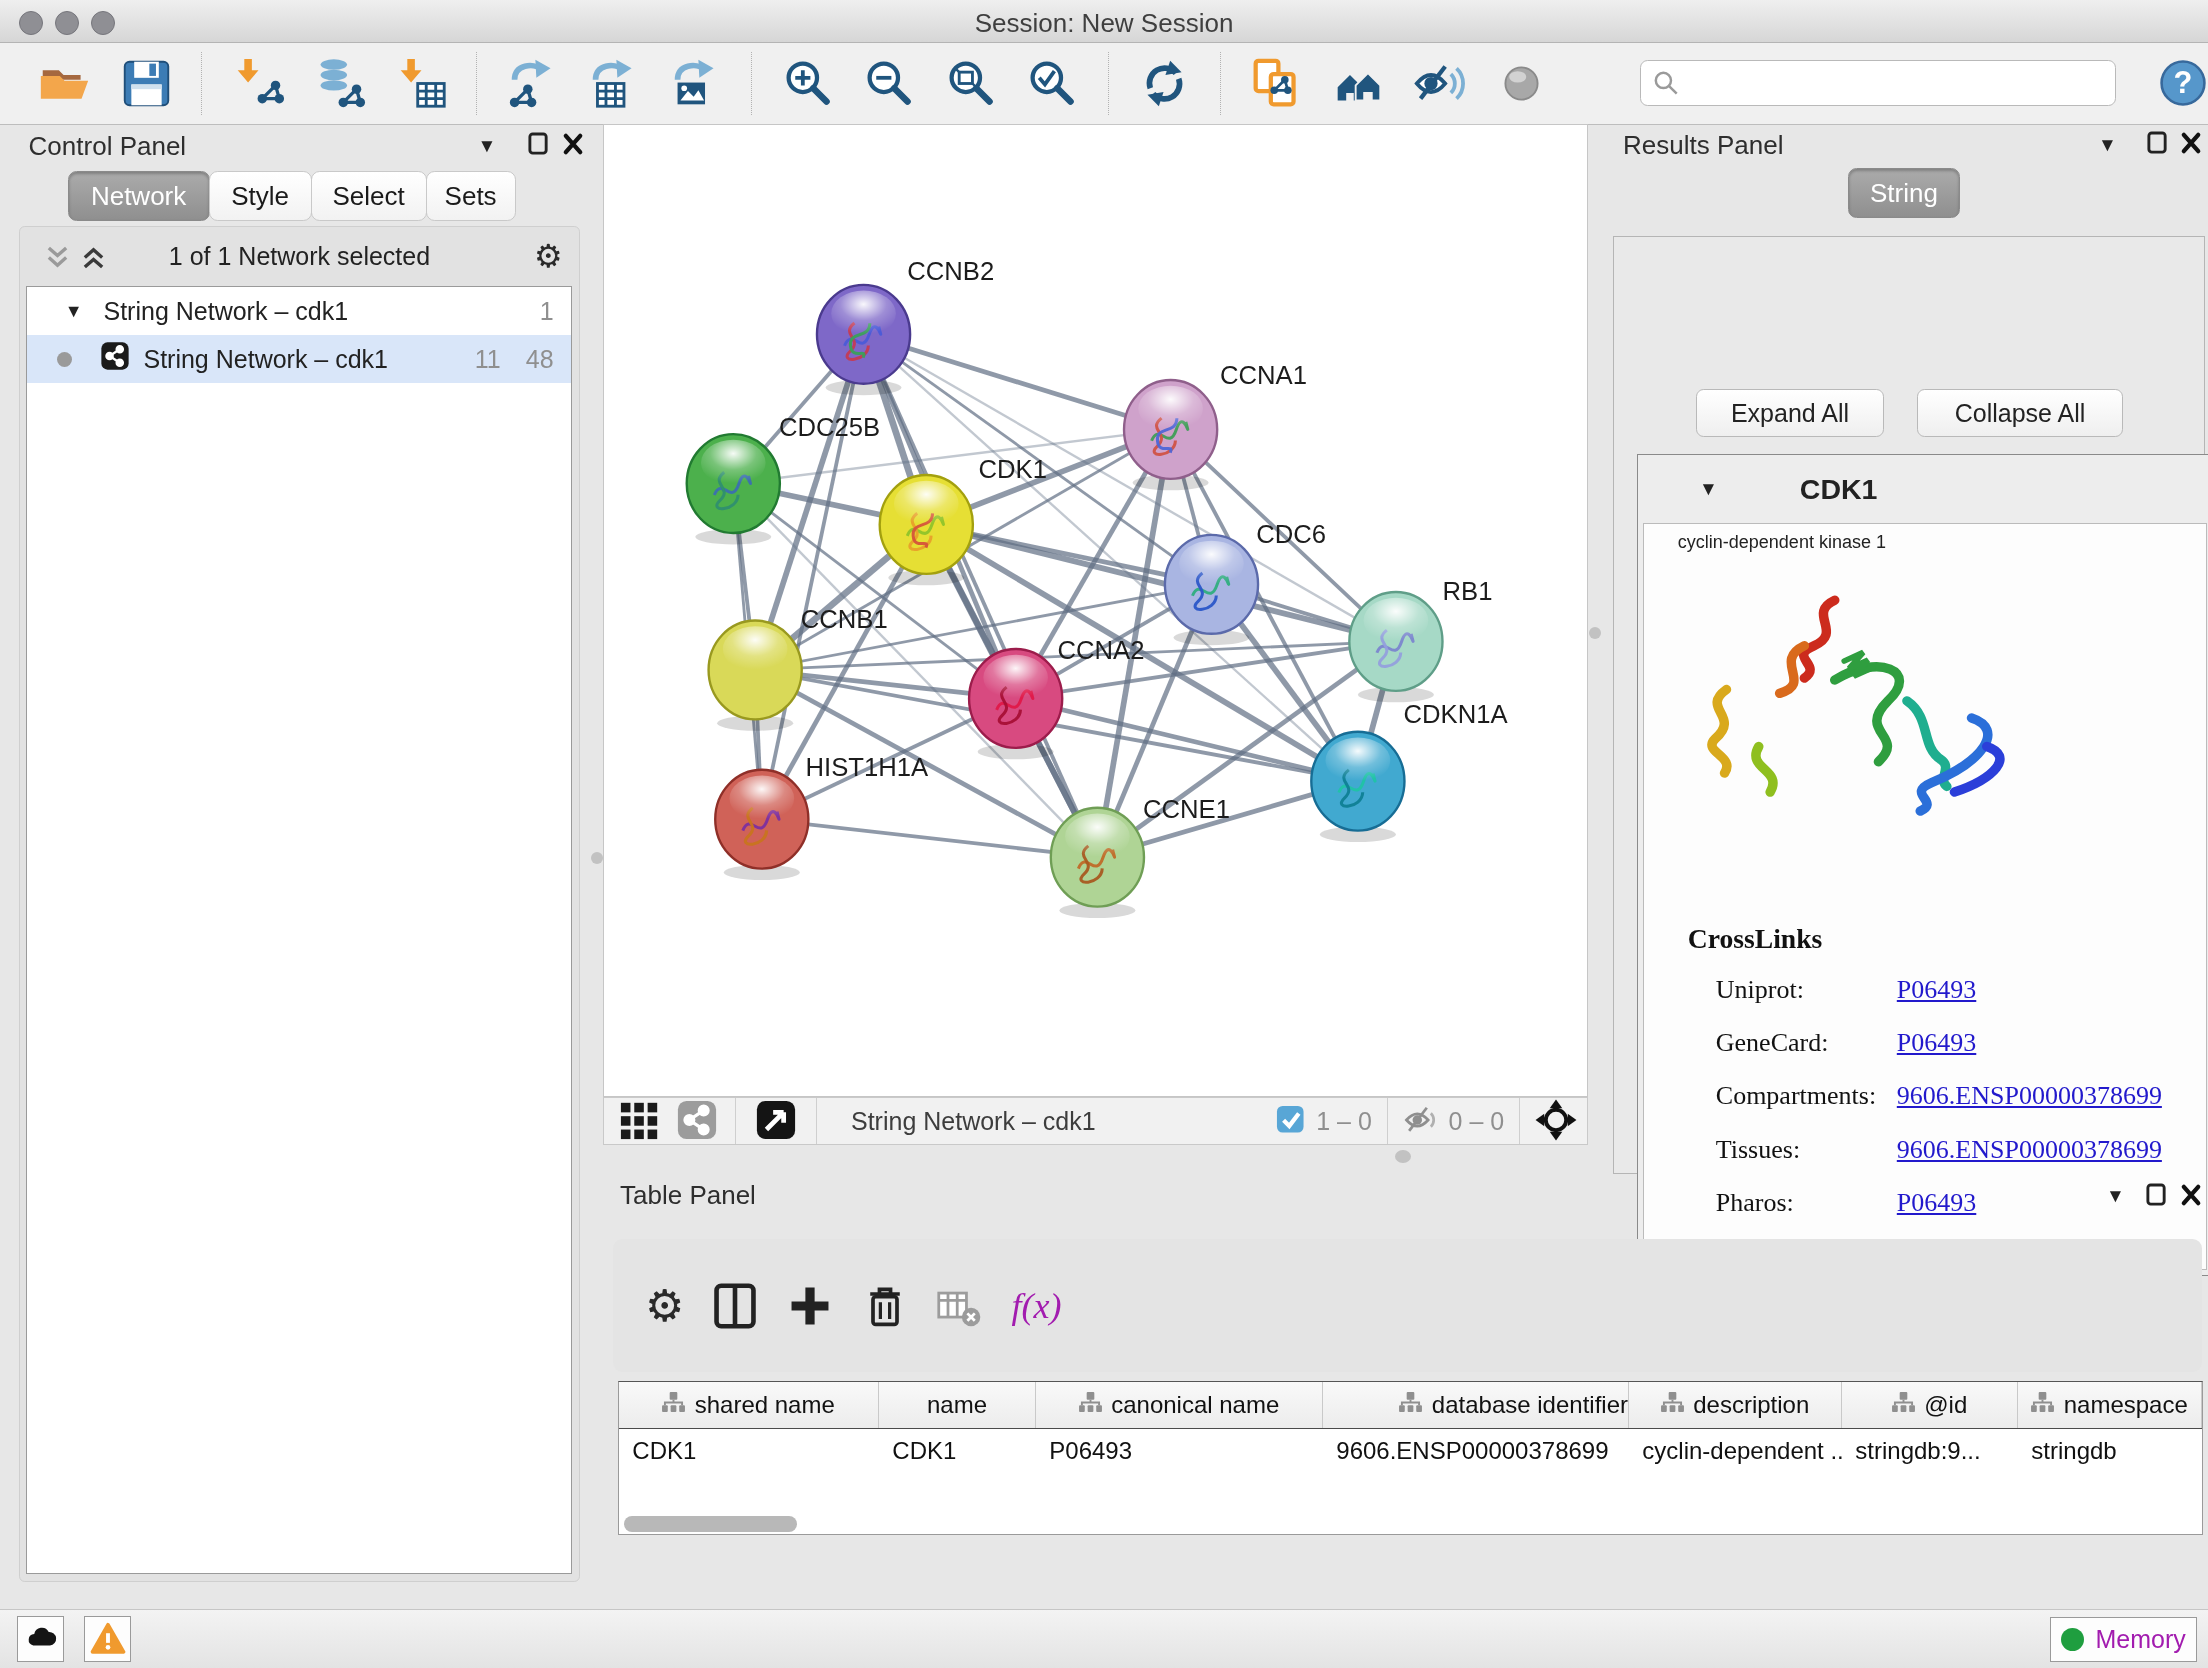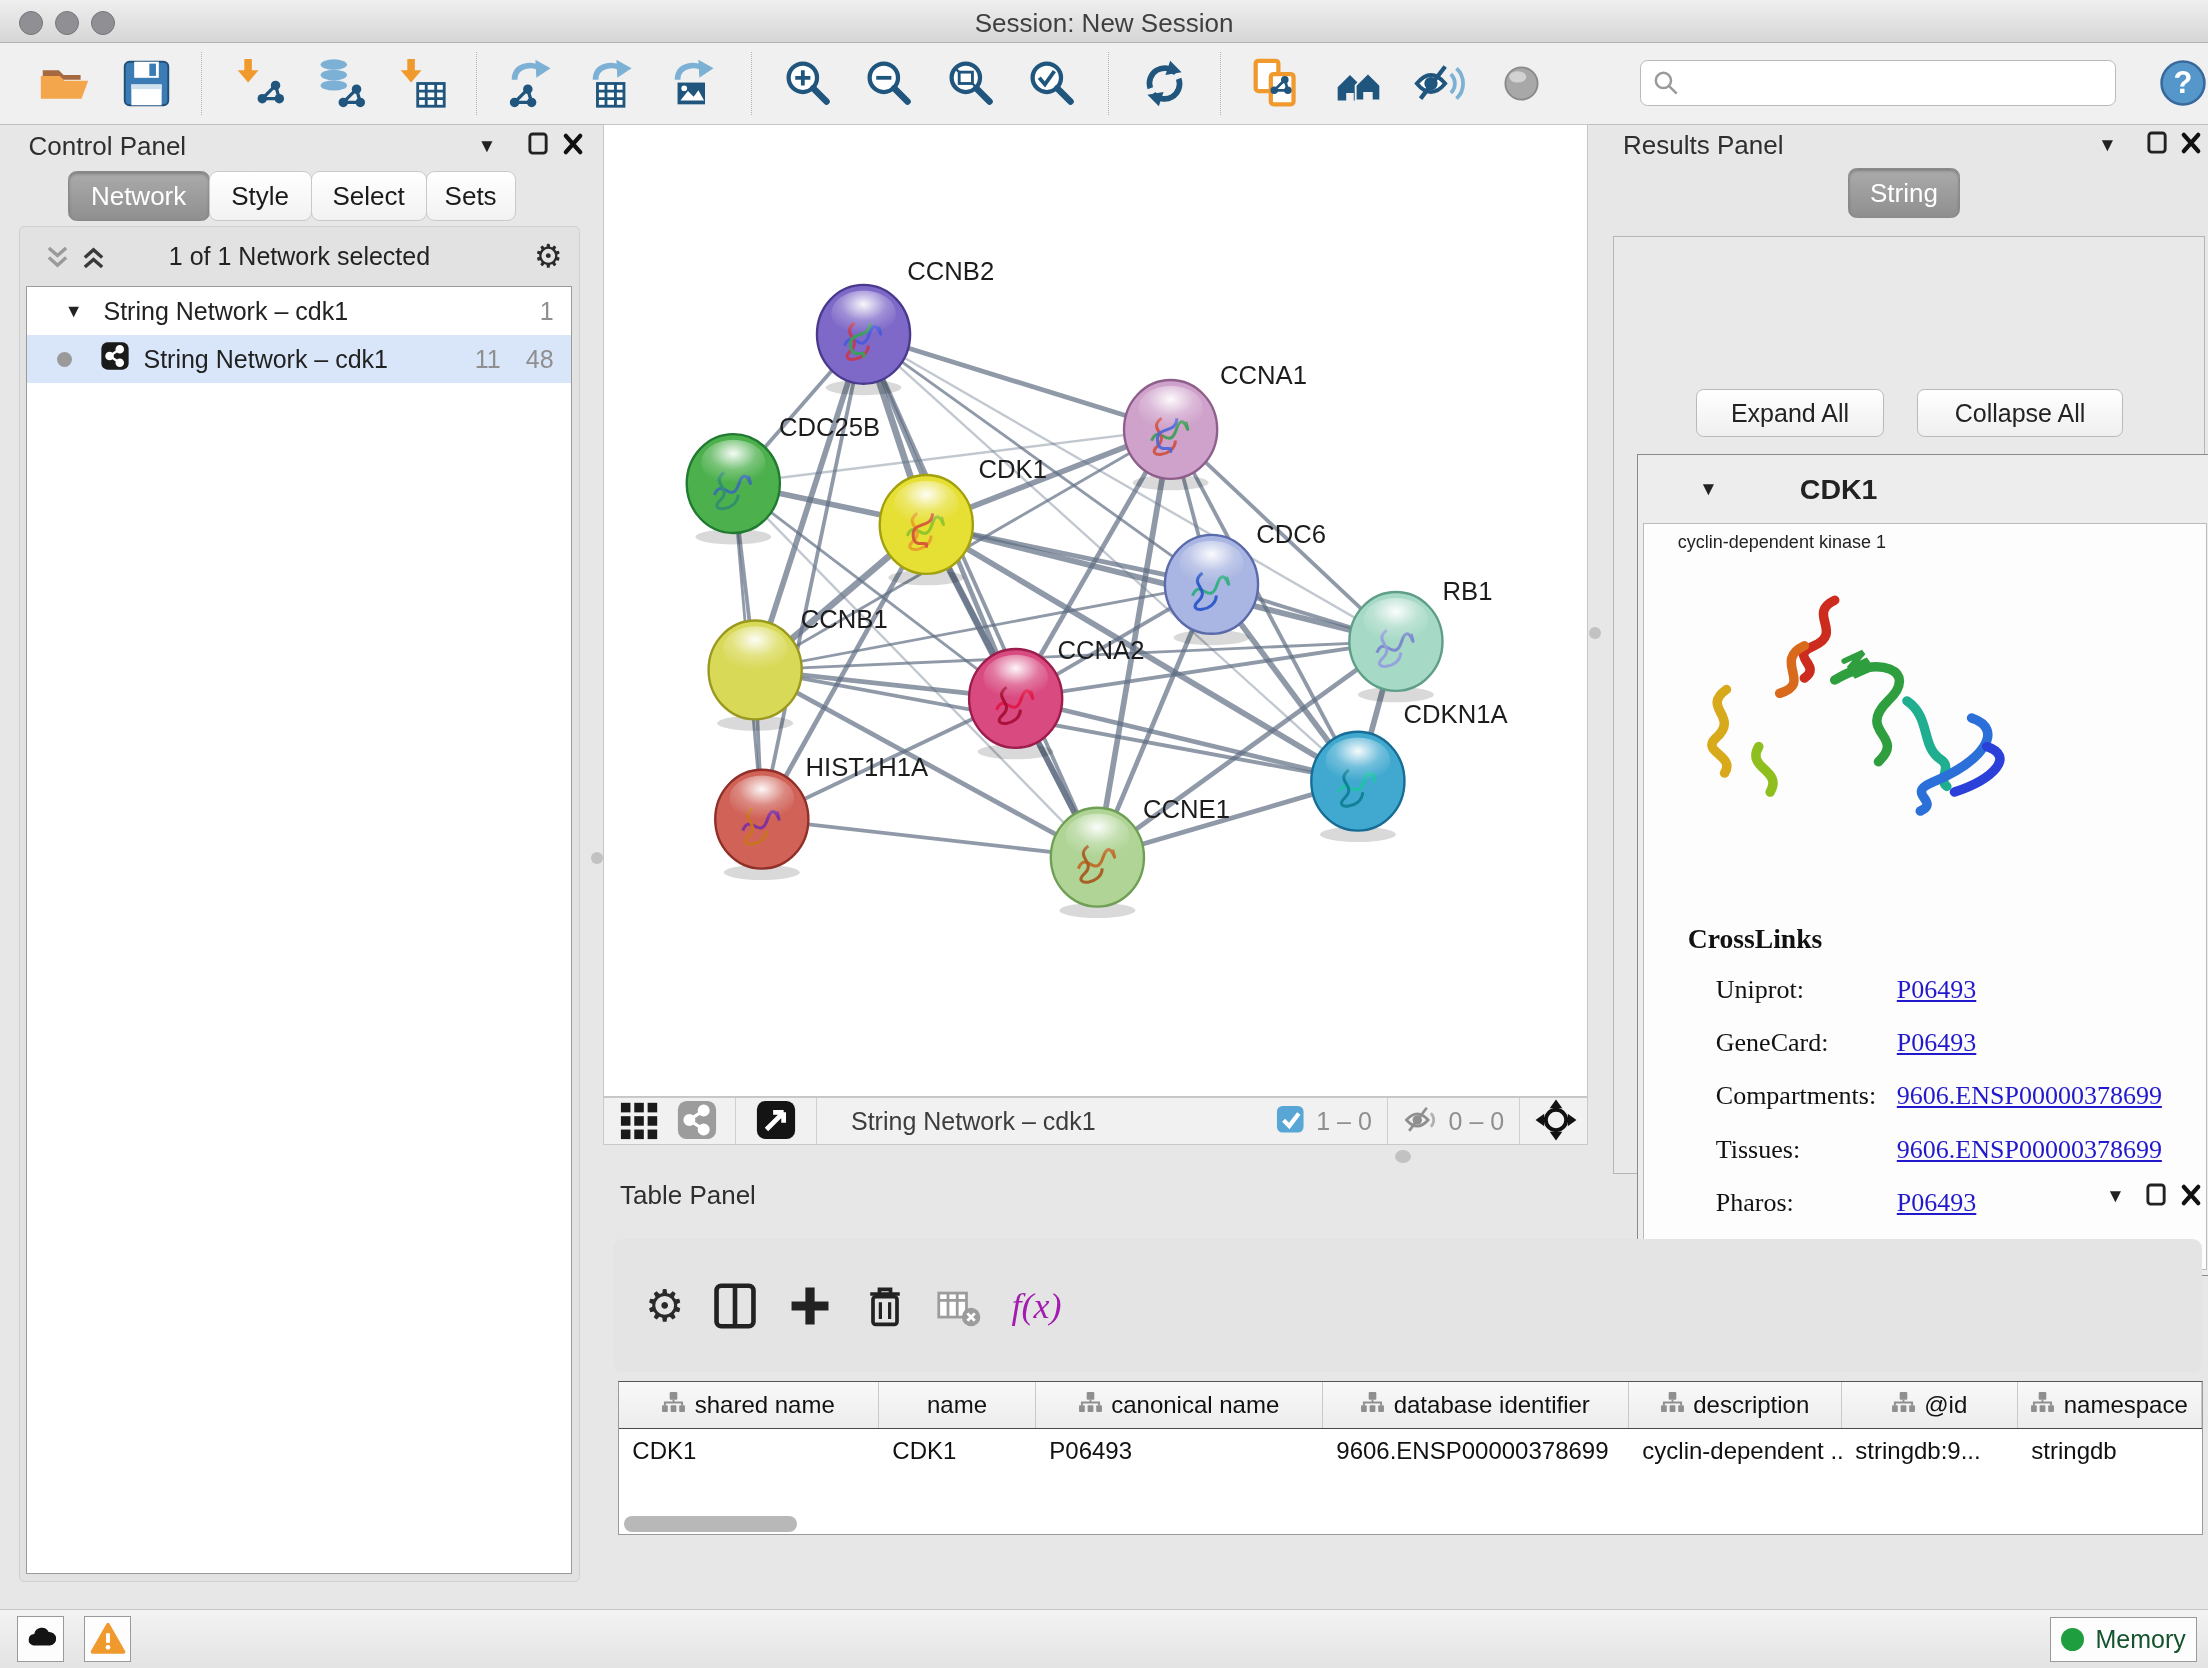--- a/index.html
+++ b/index.html
@@ -66,21 +66,21 @@
       border-right:1px solid #c9c9c9;box-sizing:border-box;overflow:hidden;white-space:nowrap;}
   #tp-row{display:flex;height:44px;align-items:center;}
   .td{font-size:24px;color:#111;padding-left:13.3px;box-sizing:border-box;overflow:hidden;white-space:nowrap;}
   #tp-thumb{position:absolute;left:28.5px;top:344px;width:173px;height:16px;background:#b8b8b8;border-radius:8.6px;}
   #tp-tabs{position:absolute;left:531px;top:384px;display:flex;}
   
   #statusbar{left:0;top:1609px;width:2208px;height:59px;background:linear-gradient(#f3f3f3,#e3e3e3);border-top:1px solid #c6c6c6;}
   .sb-btn{position:absolute;top:5.7px;width:45px;height:44px;background:#fdfdfd;border:1.9px solid #9a9a9a;
           display:flex;align-items:center;justify-content:center;}
   #memory-btn{position:absolute;left:2050px;top:6.7px;width:145px;height:43px;background:#fdfdfd;border:1px solid #9a9a9a;
-              display:flex;align-items:center;justify-content:center;gap:11.4px;font-size:25px;color:#14532d;}
+              display:flex;align-items:center;justify-content:center;gap:11.4px;font-size:25px;color:#a21caf;}
   #memory-dot{width:23px;height:23px;border-radius:50%;background:#1f9e3f;}
   .dot-handle{position:absolute;border-radius:50%;background:#c2c2c2;}
 </style>
 </head>
 <body>
 
 <div id="app">
 
   <div id="titlebar" class="abs">
     <span class="light" style="left:19px"></span>
@@ -682,21 +682,21 @@
                 <g fill="#8f8f8f">
                   <rect x="8" y="0" width="8" height="8" rx="1"></rect>
                   <rect x="0" y="14" width="6" height="7" rx="1"></rect>
                   <rect x="9" y="14" width="6" height="7" rx="1"></rect>
                   <rect x="18" y="14" width="6" height="7" rx="1"></rect>
                 </g>
                 <path d="M12 8 v3 M3 14 v-3 h18 v3" stroke="#8f8f8f" stroke-width="2" fill="none"></path>
               </svg></span>
             <span>canonical name</span>
           </div>
-          <div class="th" style="width: 306px;">
+          <div class="th" style="width: 306px; justify-content: flex-end;">
             <span><svg width="23" height="21" viewBox="0 0 24 22">
                 <g fill="#8f8f8f">
                   <rect x="8" y="0" width="8" height="8" rx="1"></rect>
                   <rect x="0" y="14" width="6" height="7" rx="1"></rect>
                   <rect x="9" y="14" width="6" height="7" rx="1"></rect>
                   <rect x="18" y="14" width="6" height="7" rx="1"></rect>
                 </g>
                 <path d="M12 8 v3 M3 14 v-3 h18 v3" stroke="#8f8f8f" stroke-width="2" fill="none"></path>
               </svg></span>
             <span>database identifier</span>

